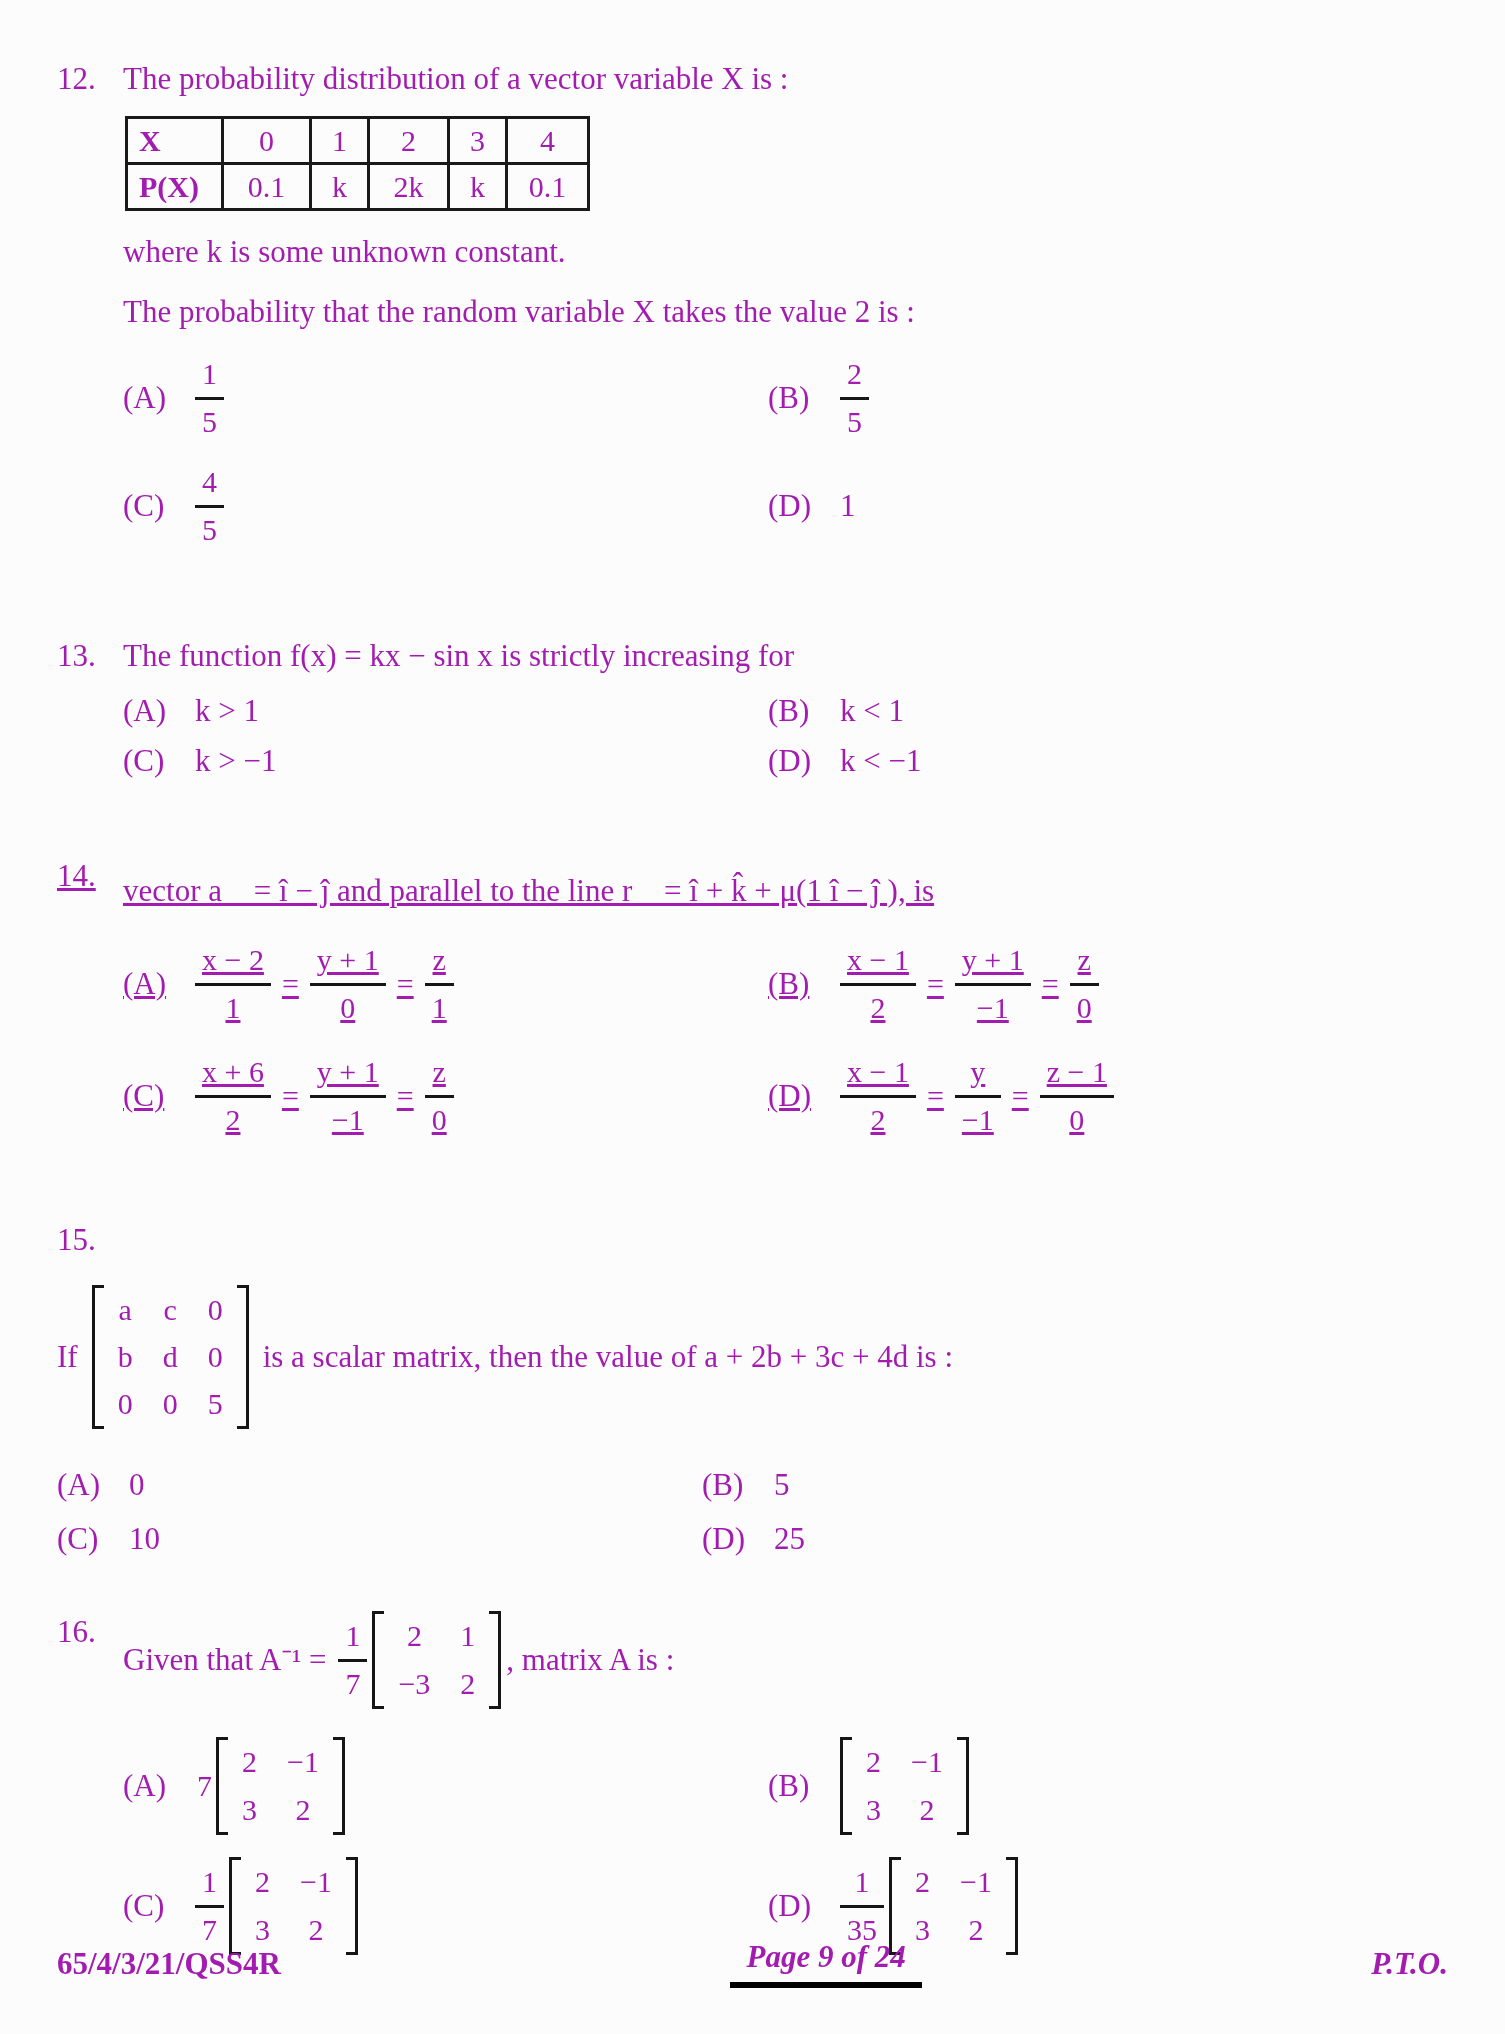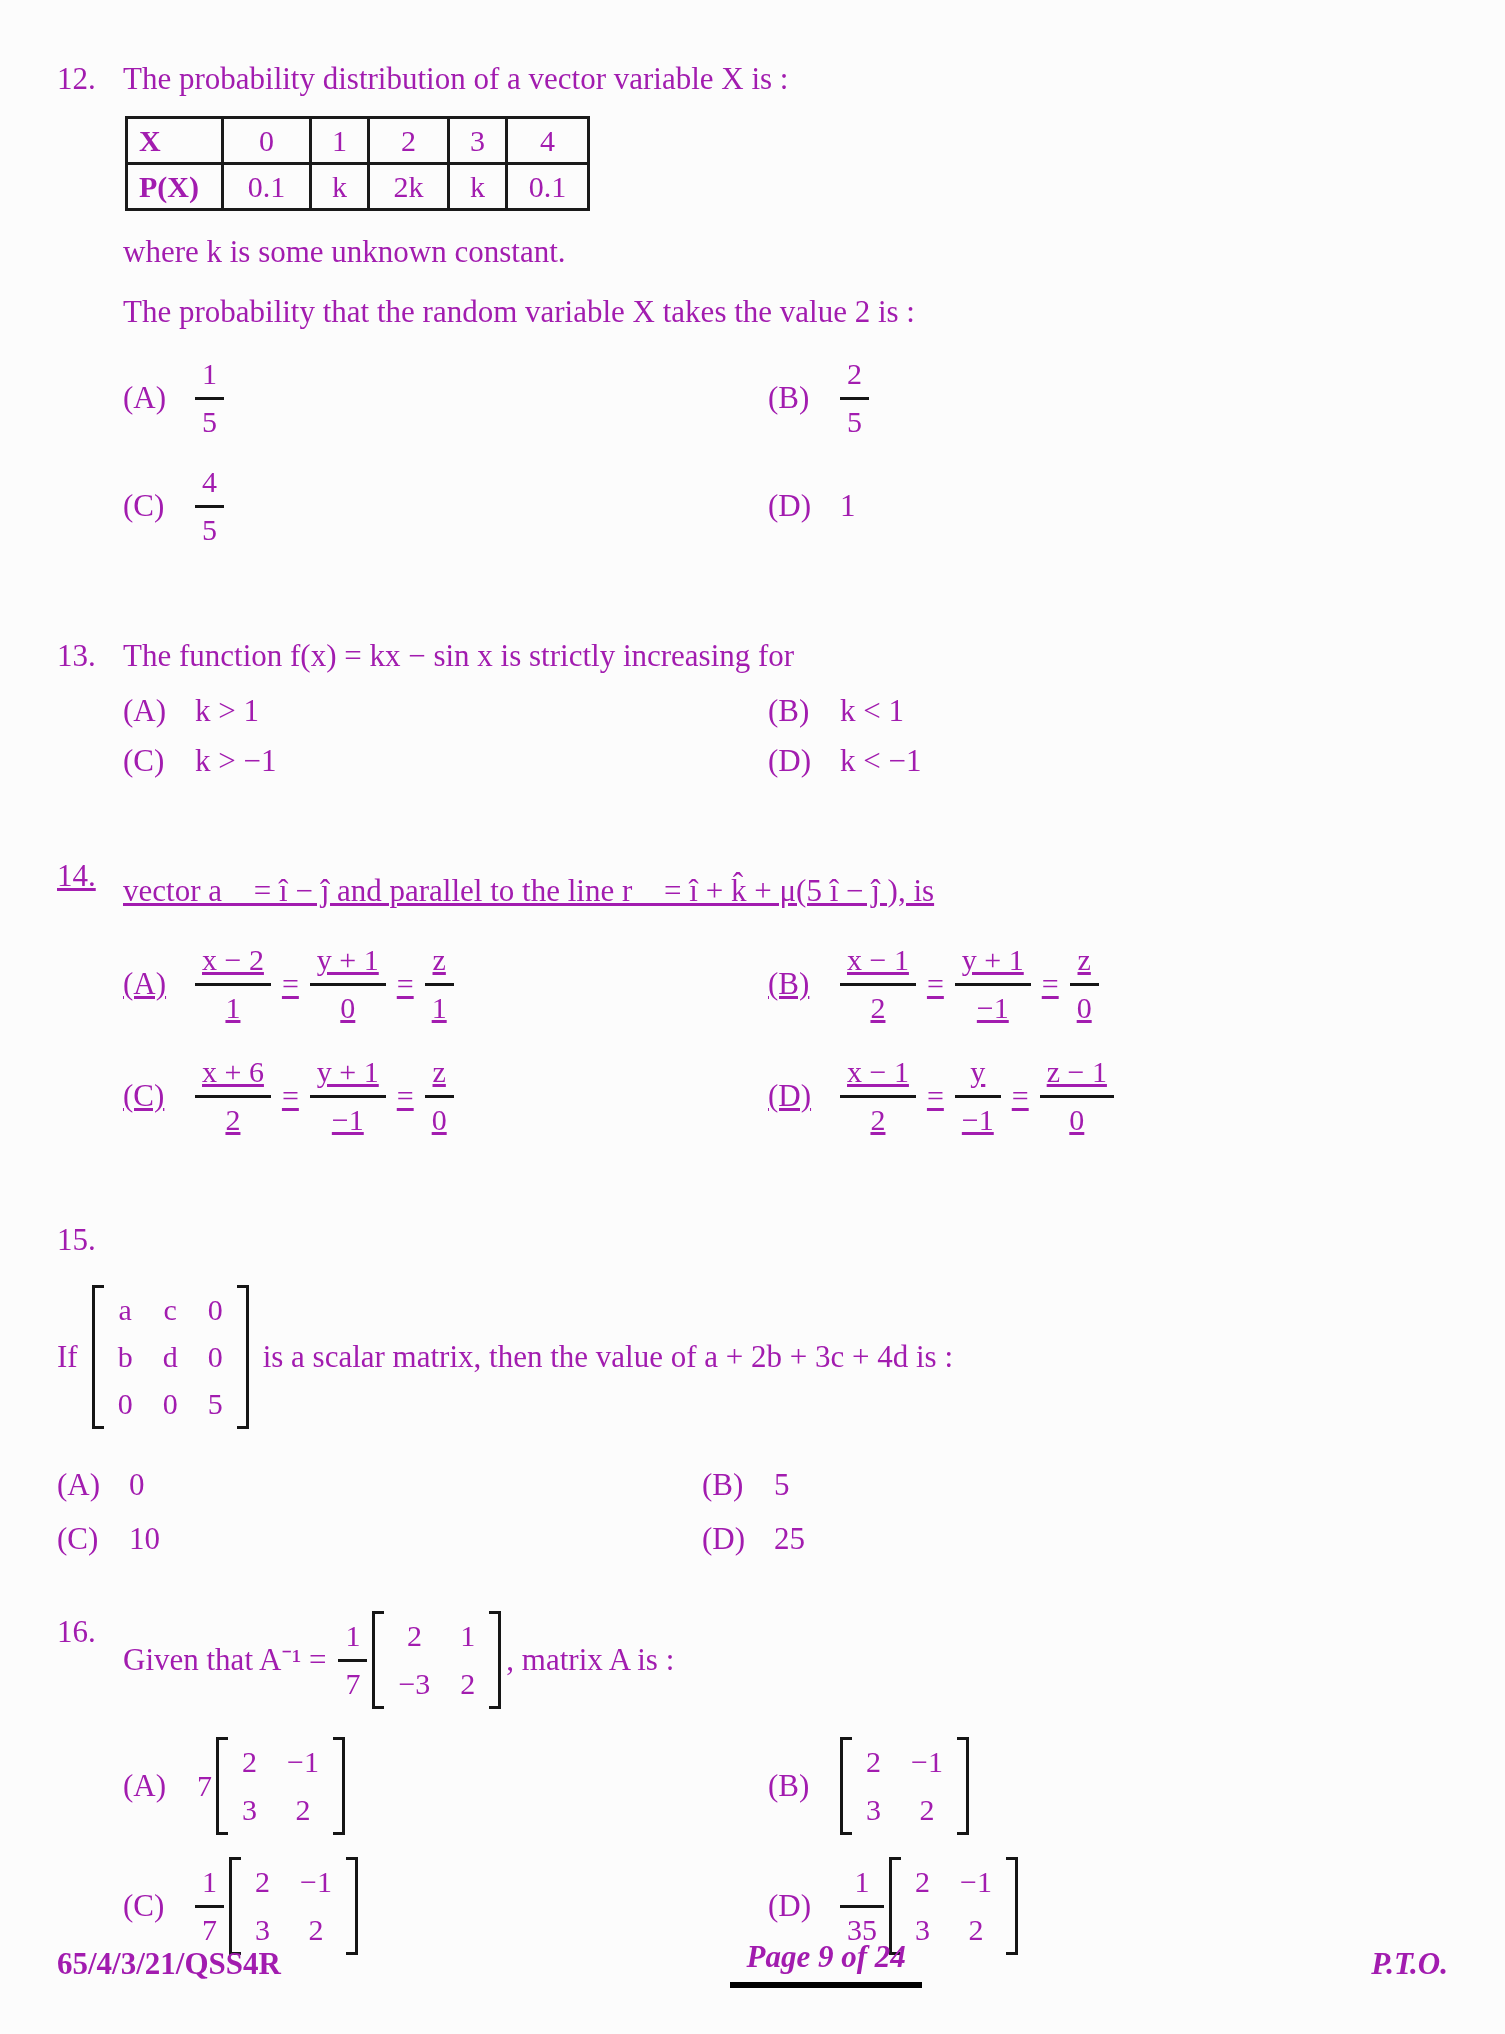--- a/index.html
+++ b/index.html
@@ -163,21 +163,21 @@
           <span class="optlabel">(D)</span>
           <span class="optvalue">k &lt; −1</span>
         </div>
       </div>
     </div>
   </section>
 
   <section class="q q14">
     <div class="qnum">14.</div>
     <div class="qbody">
-      <p class="qtext hatline">vector a⃗ = î − ĵ and parallel to the line r⃗ = î + k̂ + μ(5 î − ĵ ), is</p>
+      <p class="qtext hatline">vector a⃗ = î − ĵ and parallel to the line r⃗ = î + k̂ + μ(1 î − ĵ ), is</p>
       <div class="options">
 
         <div class="option">
           <span class="optlabel">(A)</span>
           <span class="eqn">
             <span class="frac">
               <span class="fnum">x − 2</span>
               <span class="fden">1</span>
             </span>
             <span class="eqsign">=</span>

